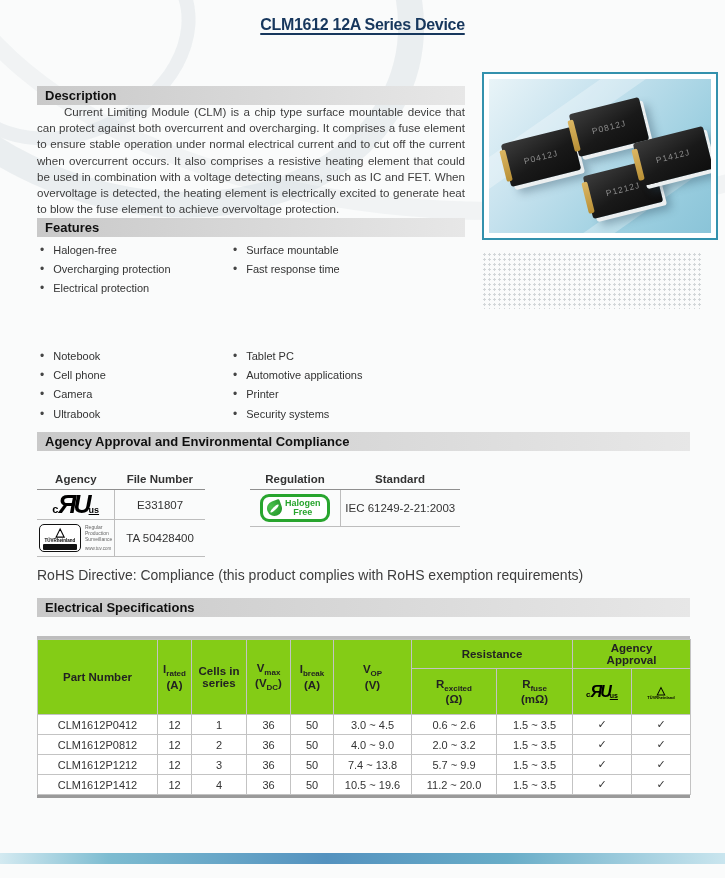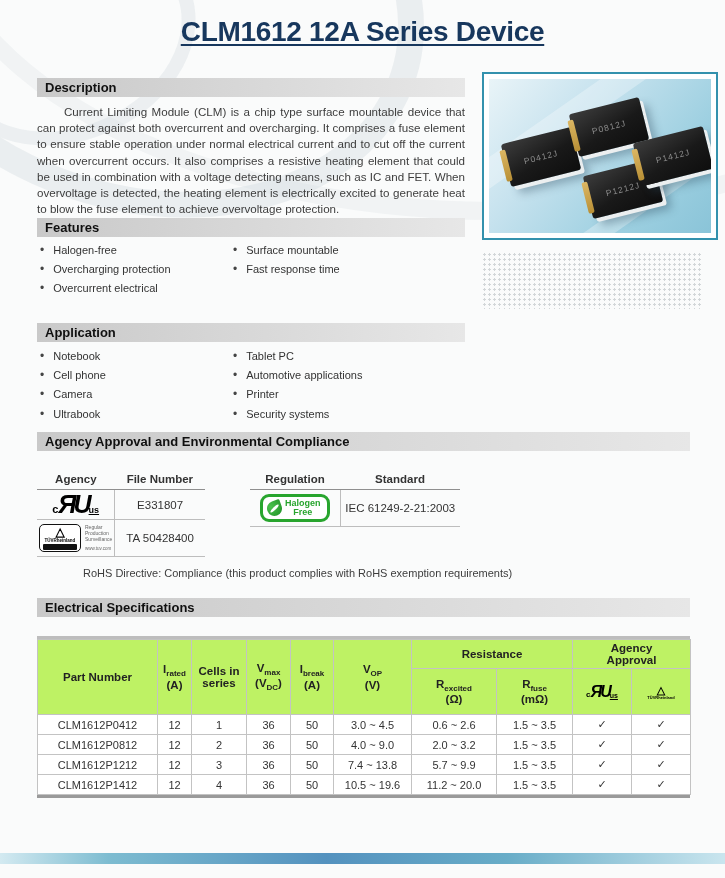--- a/index.html
+++ b/index.html
@@ -11,31 +11,31 @@
   
   .bgarc1 { position:absolute; left:-150px; top:-230px; width:580px; height:440px;
     border:26px solid rgba(199,210,216,0.30); border-radius:50%; transform:rotate(18deg); }
   .bgarc2 { position:absolute; left:-80px; top:-430px; width:1150px; height:650px;
     border:18px solid rgba(205,216,222,0.20); border-radius:50%; }
   .bgarc3 { position:absolute; left:-60px; top:-60px; width:260px; height:200px;
     border:14px solid rgba(210,218,223,0.35); border-radius:50%; transform:rotate(-24deg); }
 
   .title {
     position:absolute; top:16px; left:0; width:100%; text-align:center;
-    font-size:28px; font-weight:bold; color:#17375d;
+    font-size:16px; font-weight:bold; color:#17375d;
     text-decoration:underline; text-decoration-thickness:2px; text-underline-offset:3px;
     letter-spacing:-0.3px;
   }
 
   .bar {
     position:absolute; left:37px; height:19px; line-height:19px;
     background:linear-gradient(to right,#c9c9c9,#e7e7e7);
     font-size:13px; font-weight:bold; color:#101010; padding-left:8px;
   }
-  .bar-desc { top:78px;  width:428px; }
+  .bar-desc { top:86px;  width:428px; }
   .bar-feat { top:218px; width:428px; }
   .bar-app  { top:323px; width:428px; }
   .bar-agency { top:432px; width:653px; }
   .bar-elec   { top:598px; width:653px; }
 
   .desc-text {
     position:absolute; left:37px; top:104px; width:428px;
     font-size:11.6px; line-height:16.2px; color:#3d3d3d;
     text-align:justify; text-indent:27px;
   }
@@ -106,28 +106,28 @@
 
   .hal-logo { display:inline-flex; align-items:center; border:3px solid #28a52e;
     border-radius:9px; background:#fff; padding:2px 6px 2px 4px; }
   .hal-leaf { position:relative; width:15px; height:15px; margin-right:3px;
     background:radial-gradient(circle at 30% 30%, #4cc24f, #1d8f24);
     border-radius:50% 8% 50% 50%; transform:rotate(-20deg); }
   .hal-leaf::after { content:""; position:absolute; left:2px; top:6px; width:11px; height:3px;
     background:#fff; border-radius:50%; transform:rotate(-25deg); }
   .hal-text { font-size:9px; line-height:9px; font-weight:bold; color:#28a52e; text-align:center; }
 
-  .rohs { position:absolute; left:37px; top:567px; font-size:11px; color:#3d3d3d;margin-left:46px; }
+  .rohs { position:absolute; left:37px; top:567px; font-size:14px; color:#3d3d3d; }
 
   
   .spec-wrap { position:absolute; left:37px; top:636px; width:653px;
     border-top:3px solid #bdbdbd; border-bottom:3px solid #9a9a9a; }
   .spec { width:100%; border-collapse:collapse; table-layout:fixed; }
   .spec th, .spec td { border:1px solid #c3c3c3; text-align:center; }
-  .spec th { background:#bef264; font-size:11.5px; font-weight:bold; color:#222; padding:2px 1px; }
+  .spec th { background:#84cc16; font-size:11.5px; font-weight:bold; color:#222; padding:2px 1px; }
   .spec thead tr:first-child th { height:20px; }
   .spec thead tr:last-child  th { height:46px; }
   .spec td { background:#fff; font-size:11px; color:#333; height:20px; padding:0 2px; }
   .spec sub { font-size:8px; }
   .check { font-size:12px; color:#000; }
 
   .footer-bar { position:absolute; left:0; top:853px; width:725px; height:11px;
     background:linear-gradient(90deg,#cfe8f0 0%,#6fb5cc 15%,#4186b8 45%,#58a4c2 70%,#c4e3ed 100%);
     opacity:0.9; }
 </style>
@@ -169,35 +169,34 @@
     <li>
         <span class="bullet">•</span>
         <span>Halogen-free</span>
       </li>
     <li>
         <span class="bullet">•</span>
         <span>Overcharging protection</span>
       </li>
     <li>
         <span class="bullet">•</span>
-        <span>Overcurrent electrical</span>
+        <span>Electrical protection</span>
       </li>
   </ul>
   <ul class="blist feat2">
     <li>
         <span class="bullet">•</span>
         <span>Surface mountable</span>
       </li>
     <li>
         <span class="bullet">•</span>
         <span>Fast response time</span>
       </li>
   </ul>
 
-  <div class="bar bar-app">Application</div>
   <ul class="blist app1">
     <li>
         <span class="bullet">•</span>
         <span>Notebook</span>
       </li>
     <li>
         <span class="bullet">•</span>
         <span>Cell phone</span>
       </li>
     <li>

